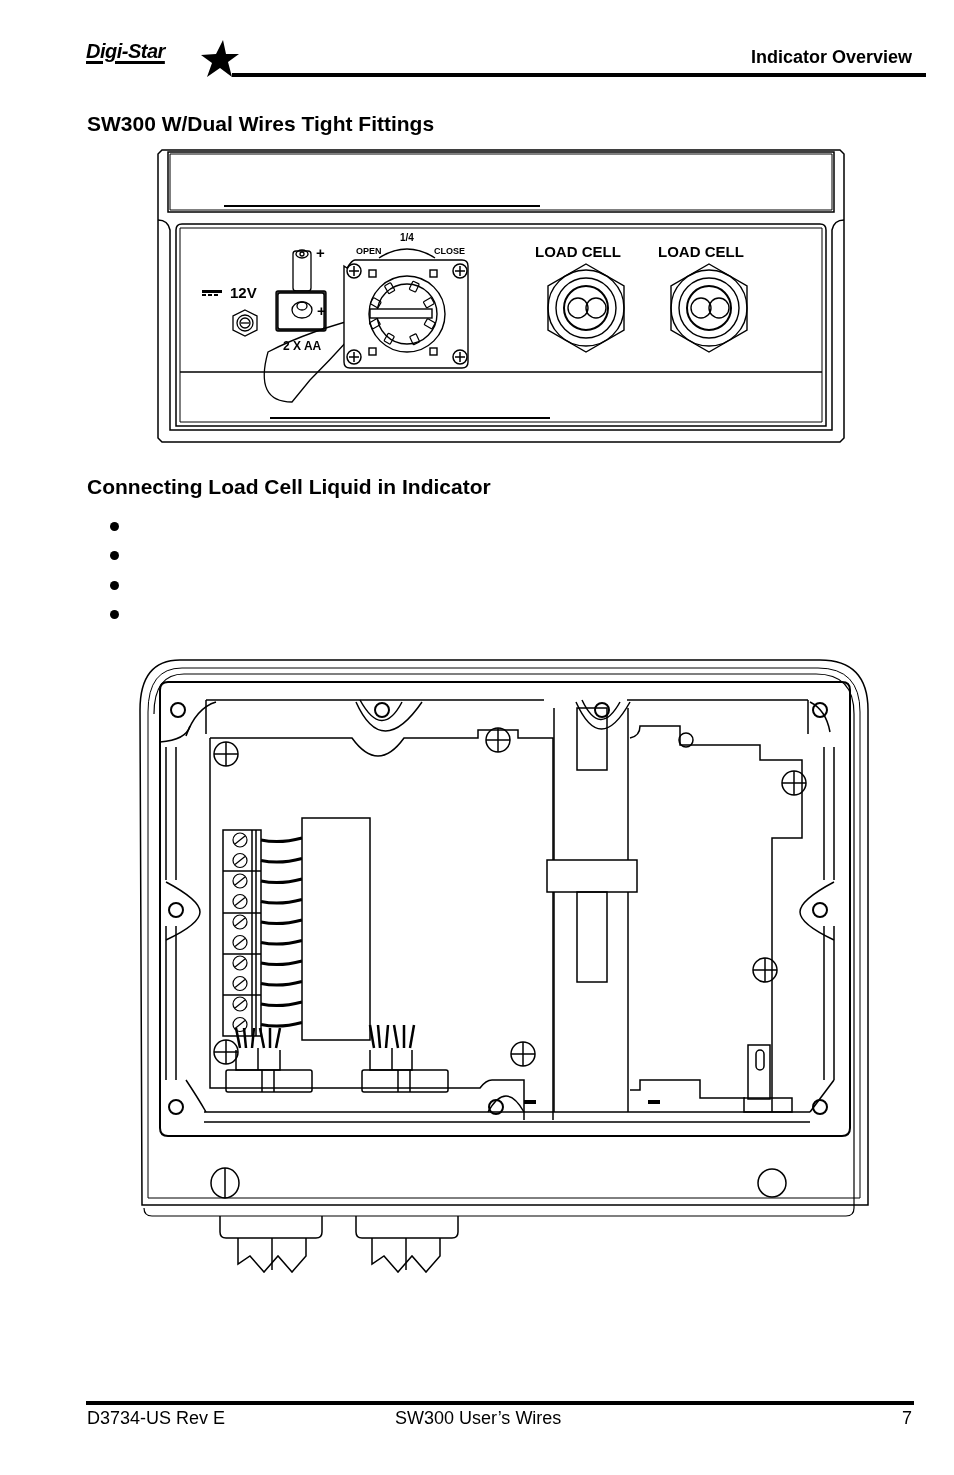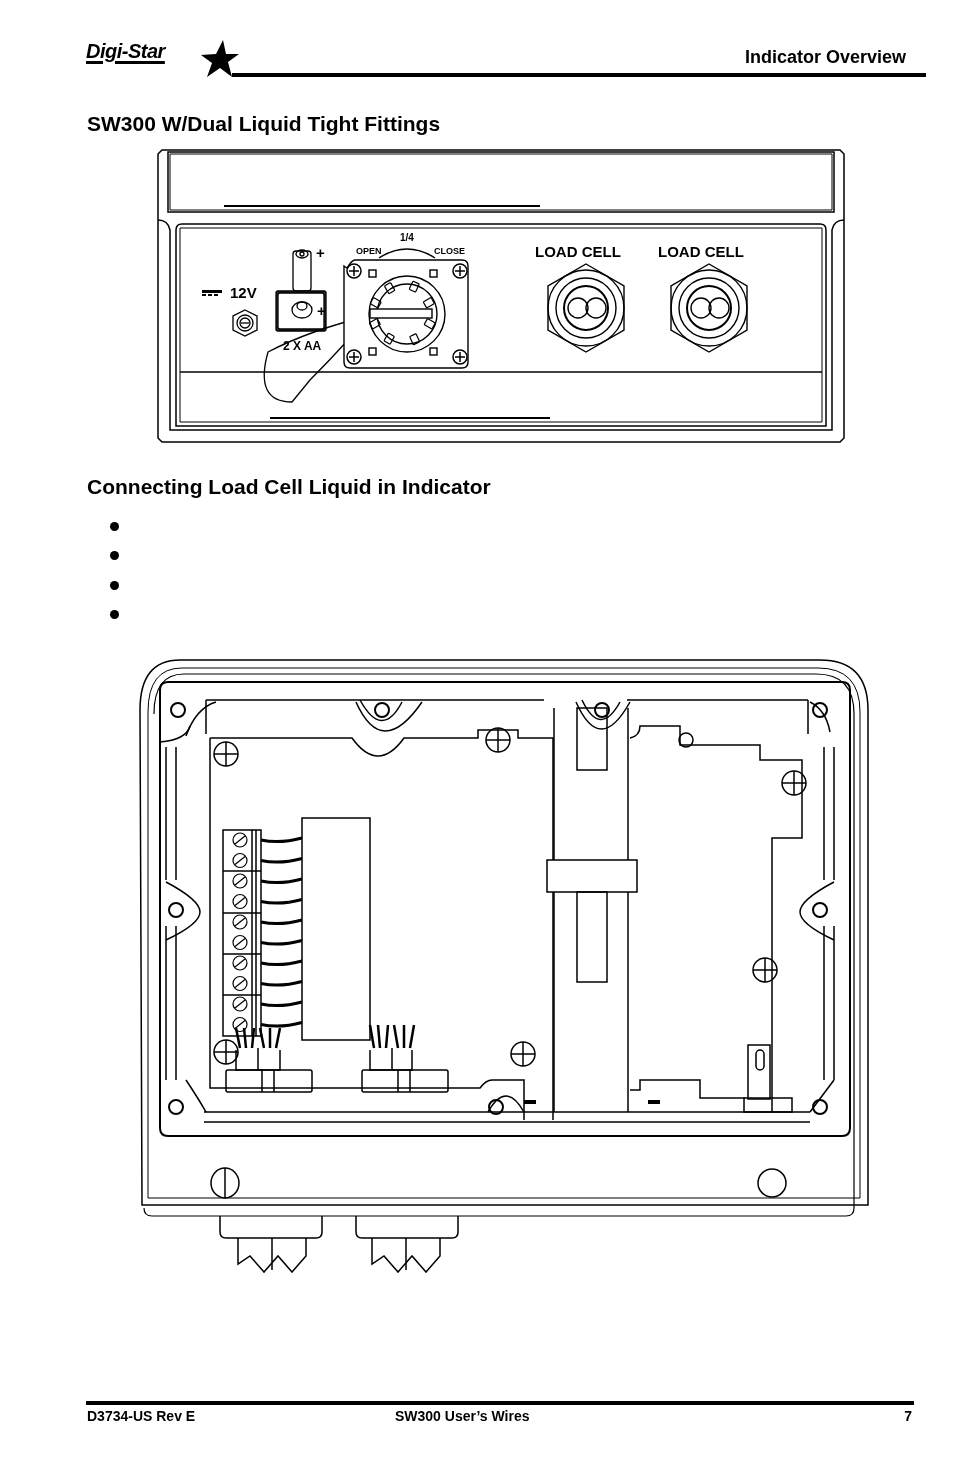--- a/index.html
+++ b/index.html
@@ -1,39 +1,39 @@
 <!DOCTYPE html>
 <html><head>
 <meta charset="utf-8">
 <style>
   html,body{margin:0;padding:0;background:#fff;}
   body{width:954px;height:1475px;position:relative;overflow:hidden;font-family:"Liberation Sans",sans-serif;color:#000;}
   .abs{position:absolute;}
   .logo{left:86px;top:40px;font-family:"Liberation Sans",sans-serif;font-weight:bold;font-style:italic;font-size:20px;letter-spacing:-0.5px;text-decoration:underline;text-decoration-thickness:3px;text-underline-offset:3px;}
   .logo-star{left:199px;top:40px;width:40px;height:38px;}
   .header-rule{left:232px;top:73px;width:694px;height:4px;background:#000;}
-  .header-title{right:48px;top:47px;font-weight:bold;font-size:18px;}
+  .header-title{right:42px;top:47px;font-weight:bold;font-size:18px;}
   .h2{font-family:"Liberation Sans",sans-serif;font-weight:bold;font-size:21px;left:87px;}
   .bullet{left:110px;width:9px;height:9px;border-radius:50%;background:#000;}
   .footer-rule{left:86px;top:1401px;width:828px;height:4px;background:#000;}
-  .footer{top:1408px;font-weight:bold;font-size:14px;}
+  .footer{top:1408px;font-weight:normal;font-size:18px;}
   svg{position:absolute;}
   svg text{font-family:"Liberation Sans",sans-serif;font-weight:bold;}
 </style>
 </head>
 <body>
 
 <div class="abs logo">Digi-Star</div>
 <svg class="logo-star" viewBox="0 0 40 38">
   <polygon points="24,0 27,14 40,14 29,22 33,37 21,28 8,37 13,23 2,15 17,14" fill="#000"></polygon>
 </svg>
 <div class="abs header-rule"></div>
 <div class="abs header-title">Indicator Overview</div>
 
-<div class="abs h2" style="top:112px;">SW300 W/Dual Liquid Tight Fittings</div>
+<div class="abs h2" style="top:112px;">SW300 W/Dual Wires Tight Fittings</div>
 
 <svg style="left:150px;top:140px;" width="700" height="305" viewBox="0 0 700 305">
   <g fill="none" stroke="#000" stroke-width="1.5">
 
     <path d="M12,10 L690,10 L694,14 L694,298 L690,302 L12,302 L8,298 L8,14 Z"></path>
     <path d="M18,12 L684,12 L684,72 L18,72 Z"></path>
     <path d="M20,14 L682,14 L682,70 L20,70 Z" stroke-width="1"></path>
     <line x1="74" y1="66" x2="390" y2="66" stroke-width="2"></line>
 
     <path d="M8,80 Q18,80 20,90 L20,290 L682,290 L682,90 Q684,80 694,80"></path>

